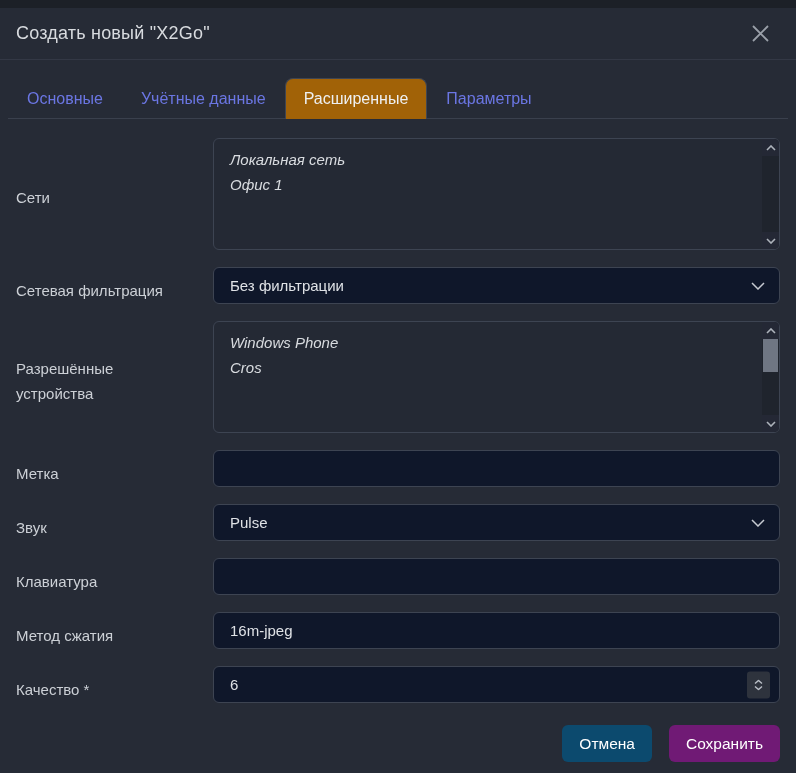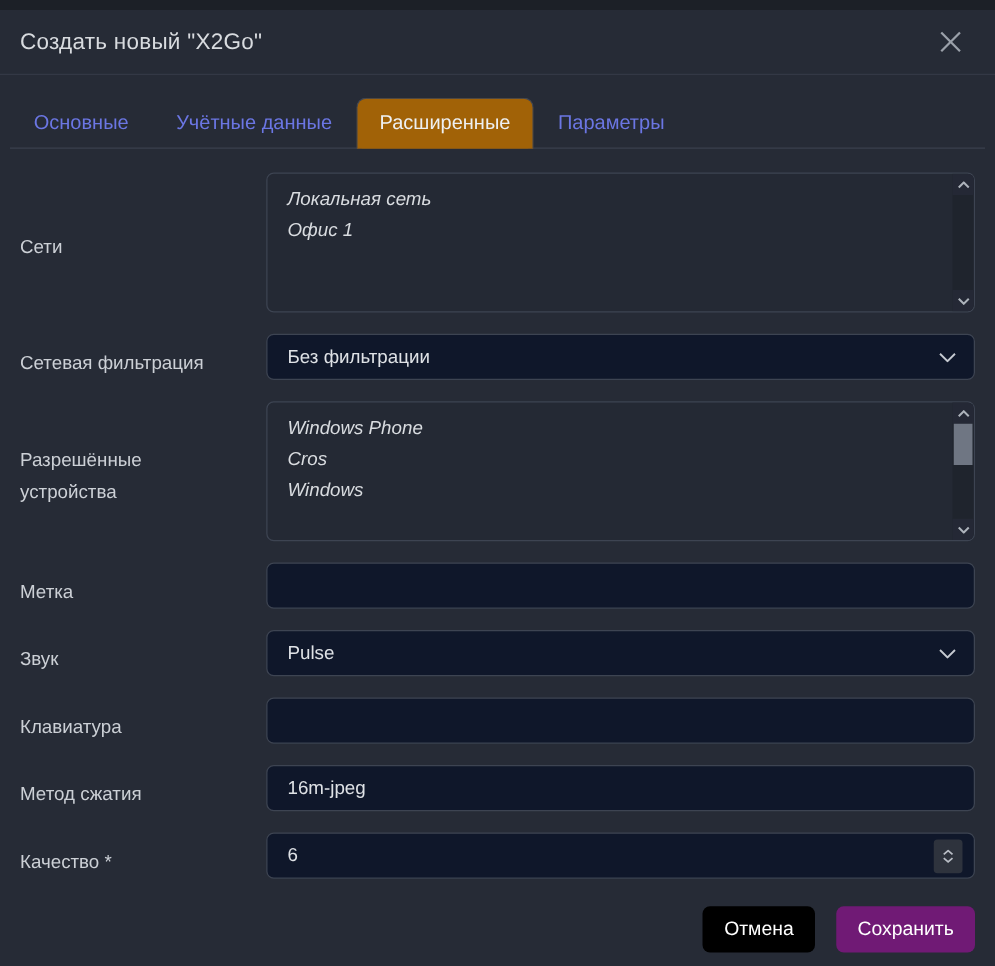--- a/index.html
+++ b/index.html
@@ -178,21 +178,21 @@
   .btn {
     height: 37px;
     border: none;
     border-radius: 6px;
     font-family: "Liberation Sans", sans-serif;
     font-size: 15.5px;
     color: #ffffff;
     padding: 0 17px;
     cursor: pointer;
   }
-  .btn-cancel { background: #000000; }
+  .btn-cancel { background: #0c4a6e; }
   .btn-save { background: #701a75; }
 </style>
 </head>
 <body>
 
 <div class="modal">
 
   <div class="modal-header">
     <div class="modal-title">Создать новый "X2Go"</div>
     <button class="close-btn">
@@ -254,21 +254,20 @@
       </div>
     </div>
 
     <div class="form-row top-aligned">
       <div class="field-label">Разрешённые устройства</div>
       <div class="control">
         <div class="listbox">
           <div>
               <div class="option">Windows Phone</div>
               <div class="option">Cros</div>
-              <div class="option">Windows</div>
             </div>
           <div class="scrollbar">
             <div class="scroll-arrow">
               <svg width="10" height="6" viewBox="0 0 10 6">
                   <path d="M1 5 L5 1 L9 5" stroke="#adb3bb" stroke-width="1.6" fill="none"></path>
                 </svg>
             </div>
             <div class="scroll-track">
               <div class="scroll-thumb"></div>
             </div>

